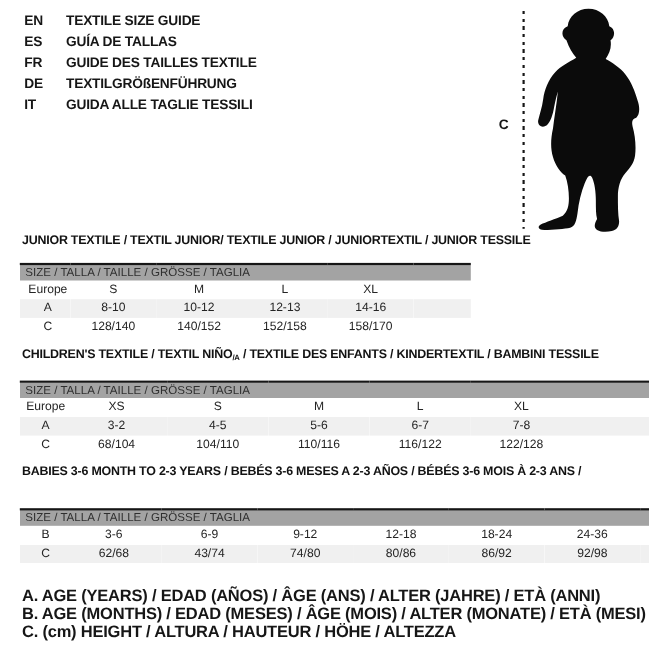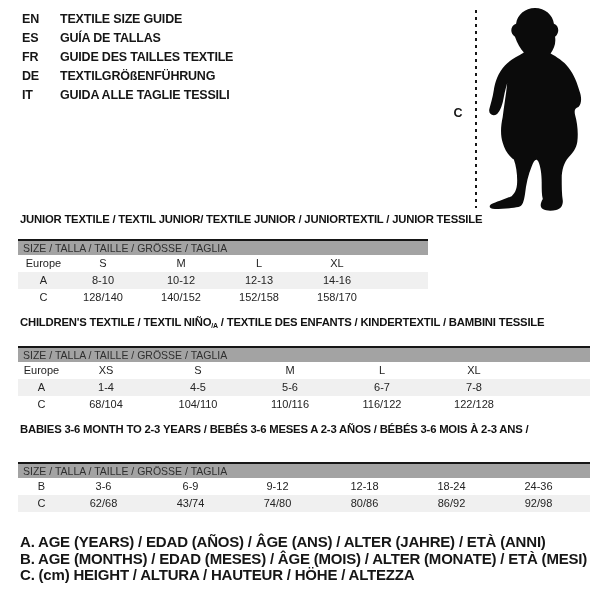--- a/index.html
+++ b/index.html
@@ -136,21 +136,21 @@
     <td class="lbl">Europe</td>
     <td>XS</td>
     <td>S</td>
     <td>M</td>
     <td>L</td>
     <td>XL</td>
     <td></td>
   </tr>
   <tr class="alt">
     <td class="lbl">A</td>
-    <td>1-4</td>
+    <td>3-2</td>
     <td>4-5</td>
     <td>5-6</td>
     <td>6-7</td>
     <td>7-8</td>
     <td></td>
   </tr>
   <tr>
     <td class="lbl">C</td>
     <td>68/104</td>
     <td>104/110</td>

